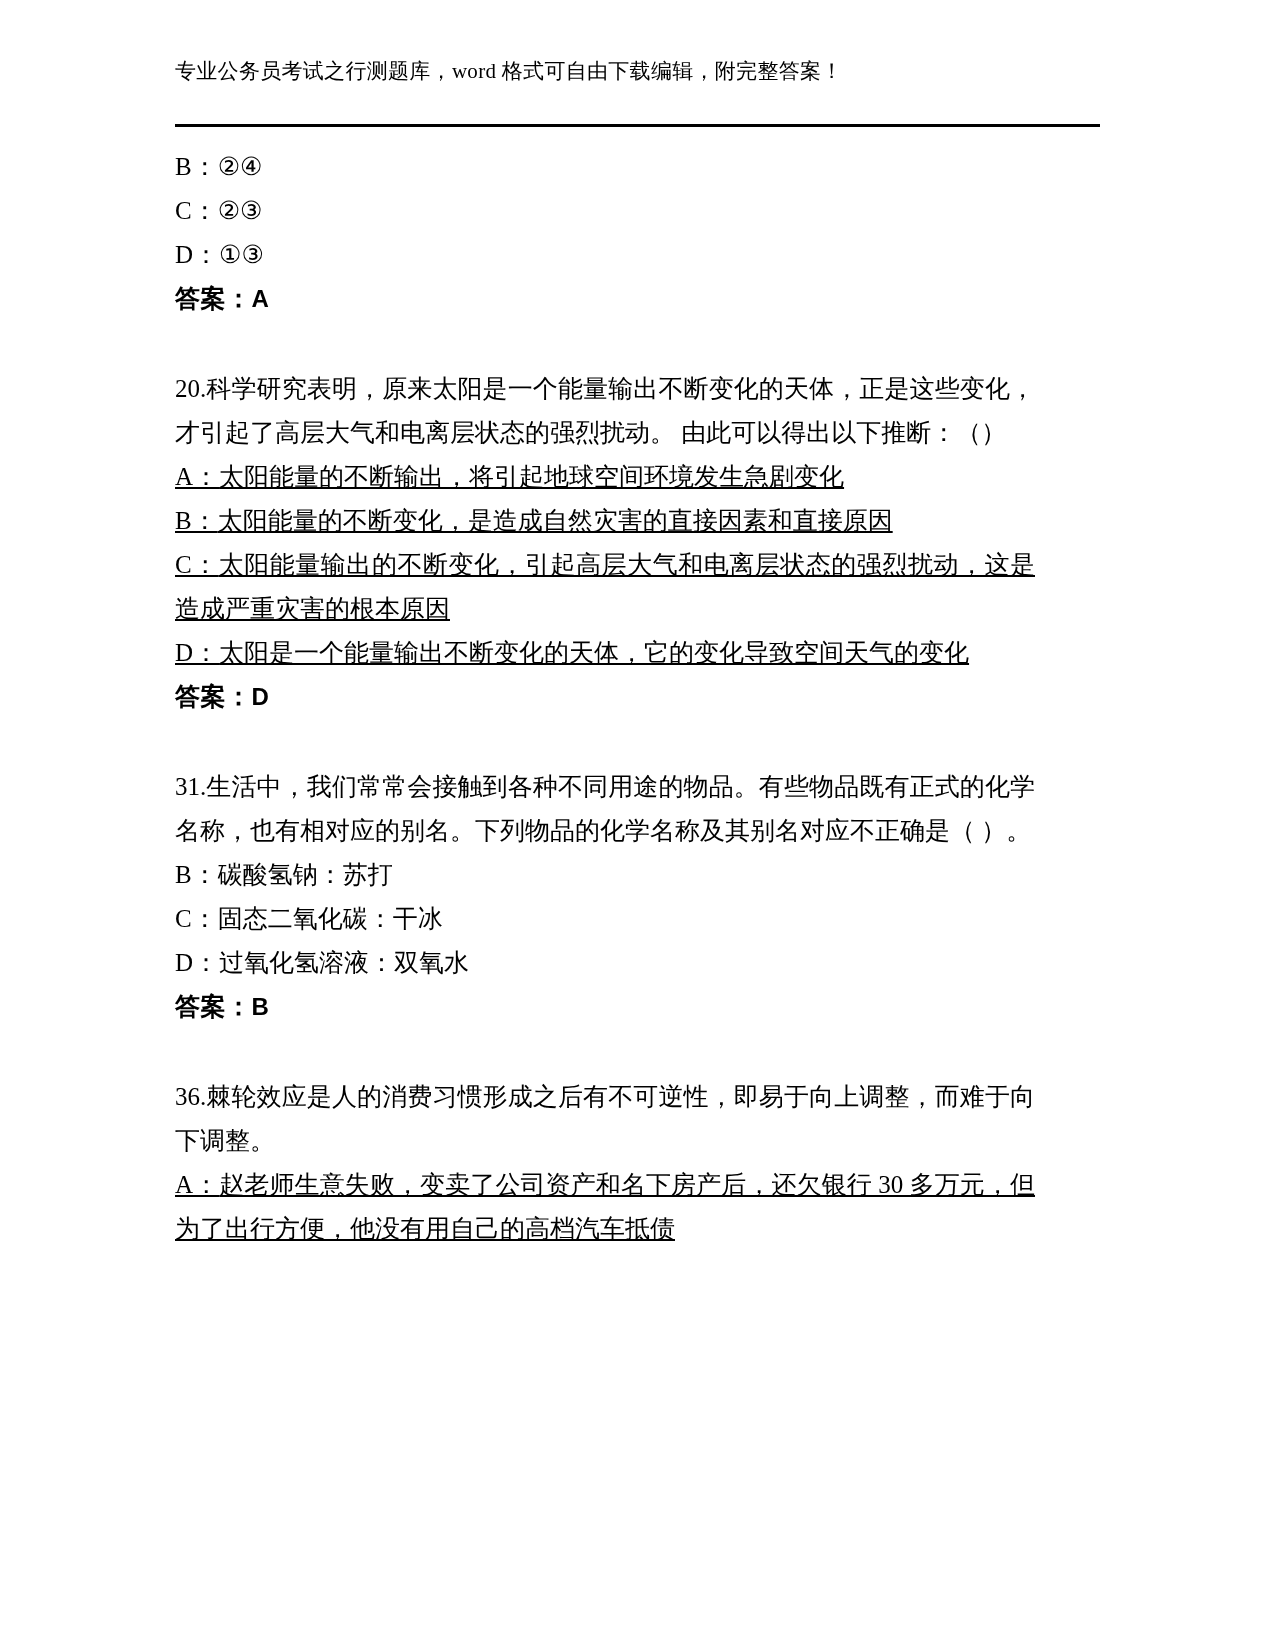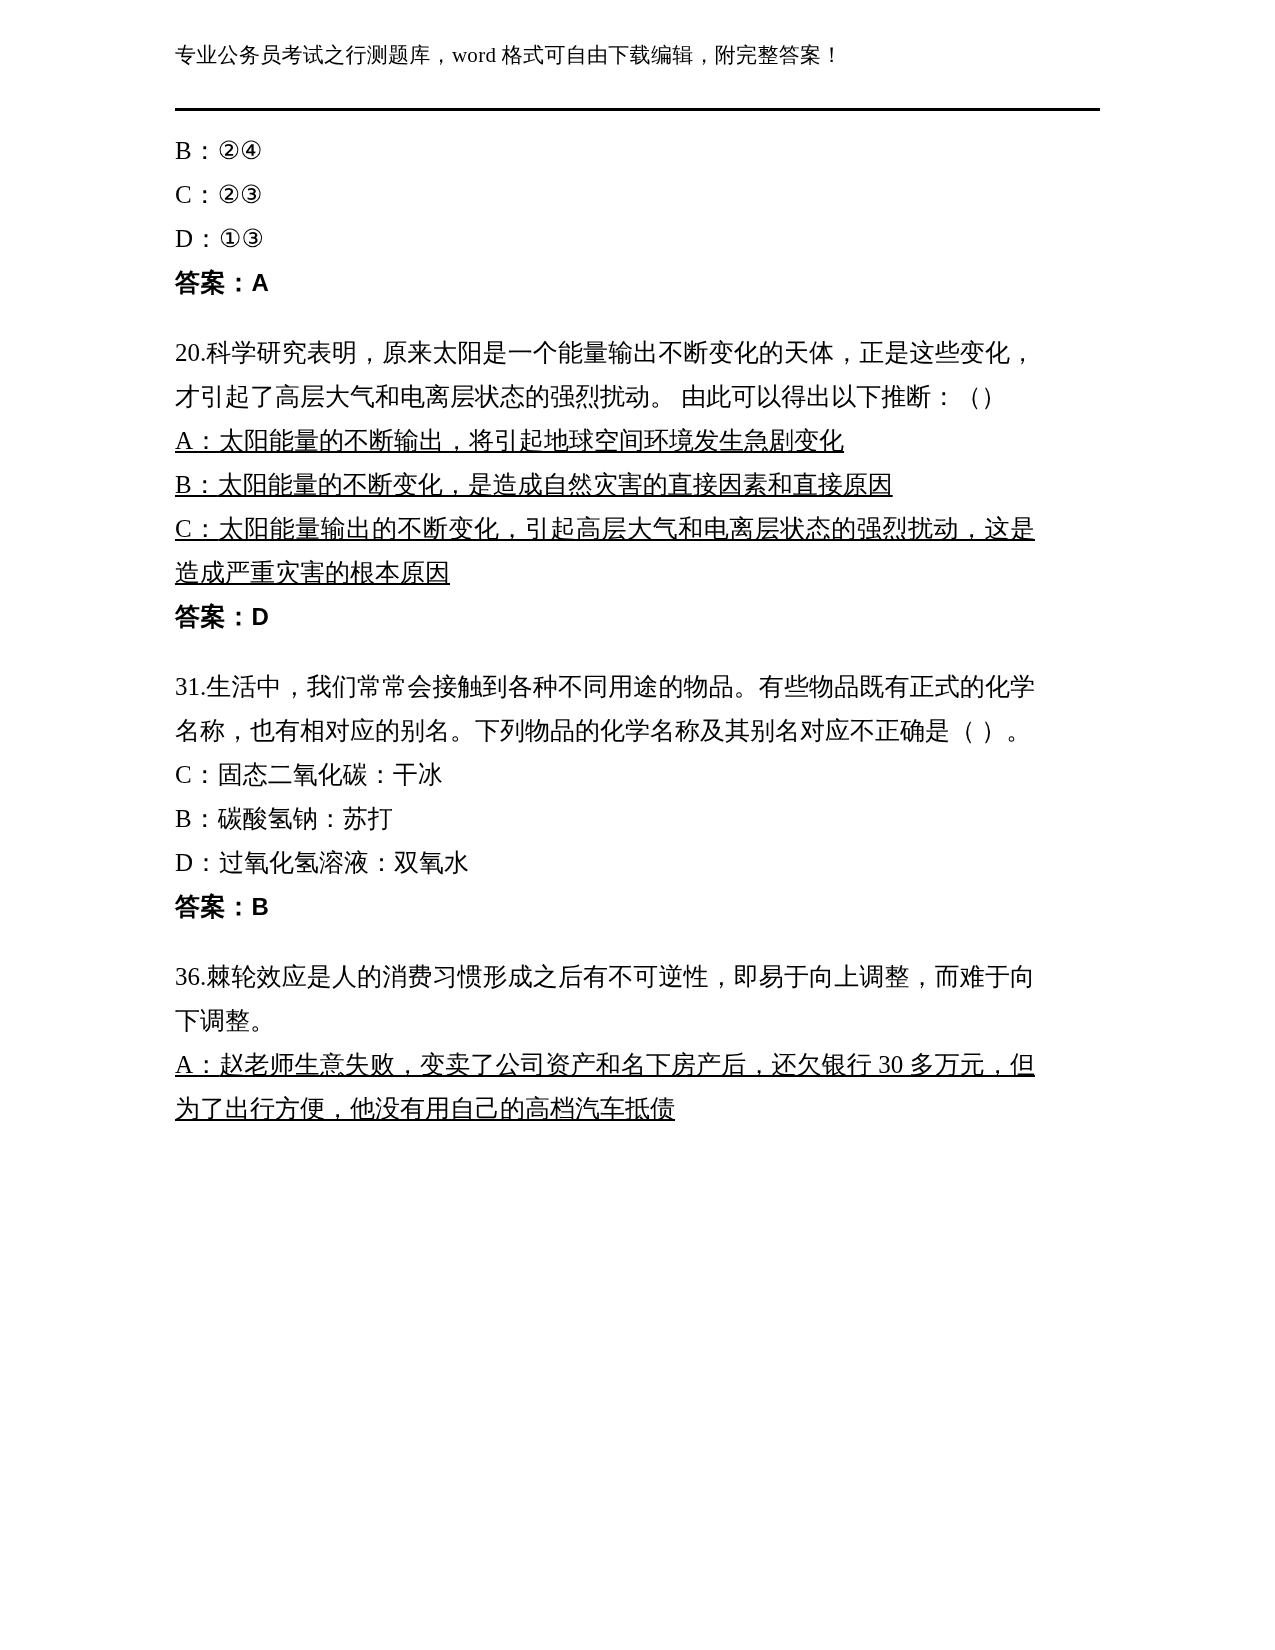--- a/index.html
+++ b/index.html
@@ -15,21 +15,21 @@
     position: relative;
     overflow: hidden;
   }
   .page {
     position: absolute;
     left: 0;
     top: 0;
     width: 1275px;
     height: 1650px;
     box-sizing: border-box;
-    padding: 40px 175px 0 175px;
+    padding: 56px 175px 0 175px;
   }
   .header-text {
     font-size: 21px;
     line-height: 30px;
     letter-spacing: 0.3px;
     white-space: nowrap;
   }
   .header-rule {
     margin-top: 38px;
     border: 0;
@@ -52,21 +52,21 @@
     line-height: 44px;
     font-weight: bold;
     letter-spacing: 0.5px;
   }
   .answer .val {
     font-family: "Liberation Sans", sans-serif;
     font-weight: bold;
     font-size: 24px;
   }
   .q-block {
-    margin-top: 26px;
+    margin-top: 46px;
   }
   .q-block.first {
     margin-top: 16px;
   }
   .q-text {
     font-size: 25px;
     line-height: 44px;
     text-align: justify;
     text-justify: inter-ideograph;
   }
@@ -107,34 +107,37 @@
       </div>
       <div class="opt opt-wide">
         <span class="lbl">A：</span><span>太阳能量的不断输出，将引起地球空间环境发生急剧变化</span>
       </div>
       <div class="opt opt-wide">
         <span class="lbl">B：</span><span>太阳能量的不断变化，是造成自然灾害的直接因素和直接原因</span>
       </div>
       <div class="opt opt-wide">
         <span class="lbl">C：</span><span>太阳能量输出的不断变化，引起高层大气和电离层状态的强烈扰动，这是造成严重灾害的根本原因</span>
       </div>
+      <div class="opt opt-wide">
+        <span class="lbl">D：</span><span>太阳是一个能量输出不断变化的天体，它的变化导致空间天气的变化</span>
+      </div>
       <div class="answer">
         <span>答案：</span><span class="val">D</span>
       </div>
     </div>
 
     <div class="q-block">
       <div class="q-text">
         <span>31.</span><span>生活中，我们常常会接触到各种不同用途的物品。有些物品既有正式的化学名称，也有相对应的别名。下列物品的化学名称及其别名对应不正确是（    ）。</span>
       </div>
       <div class="opt">
-        <span class="lbl">C：</span><span>固态二氧化碳：干冰</span>
+        <span class="lbl">B：</span><span>碳酸氢钠：苏打</span>
       </div>
       <div class="opt">
-        <span class="lbl">B：</span><span>碳酸氢钠：苏打</span>
+        <span class="lbl">C：</span><span>固态二氧化碳：干冰</span>
       </div>
       <div class="opt">
         <span class="lbl">D：</span><span>过氧化氢溶液：双氧水</span>
       </div>
       <div class="answer">
         <span>答案：</span><span class="val">B</span>
       </div>
     </div>
 
     <div class="q-block">

